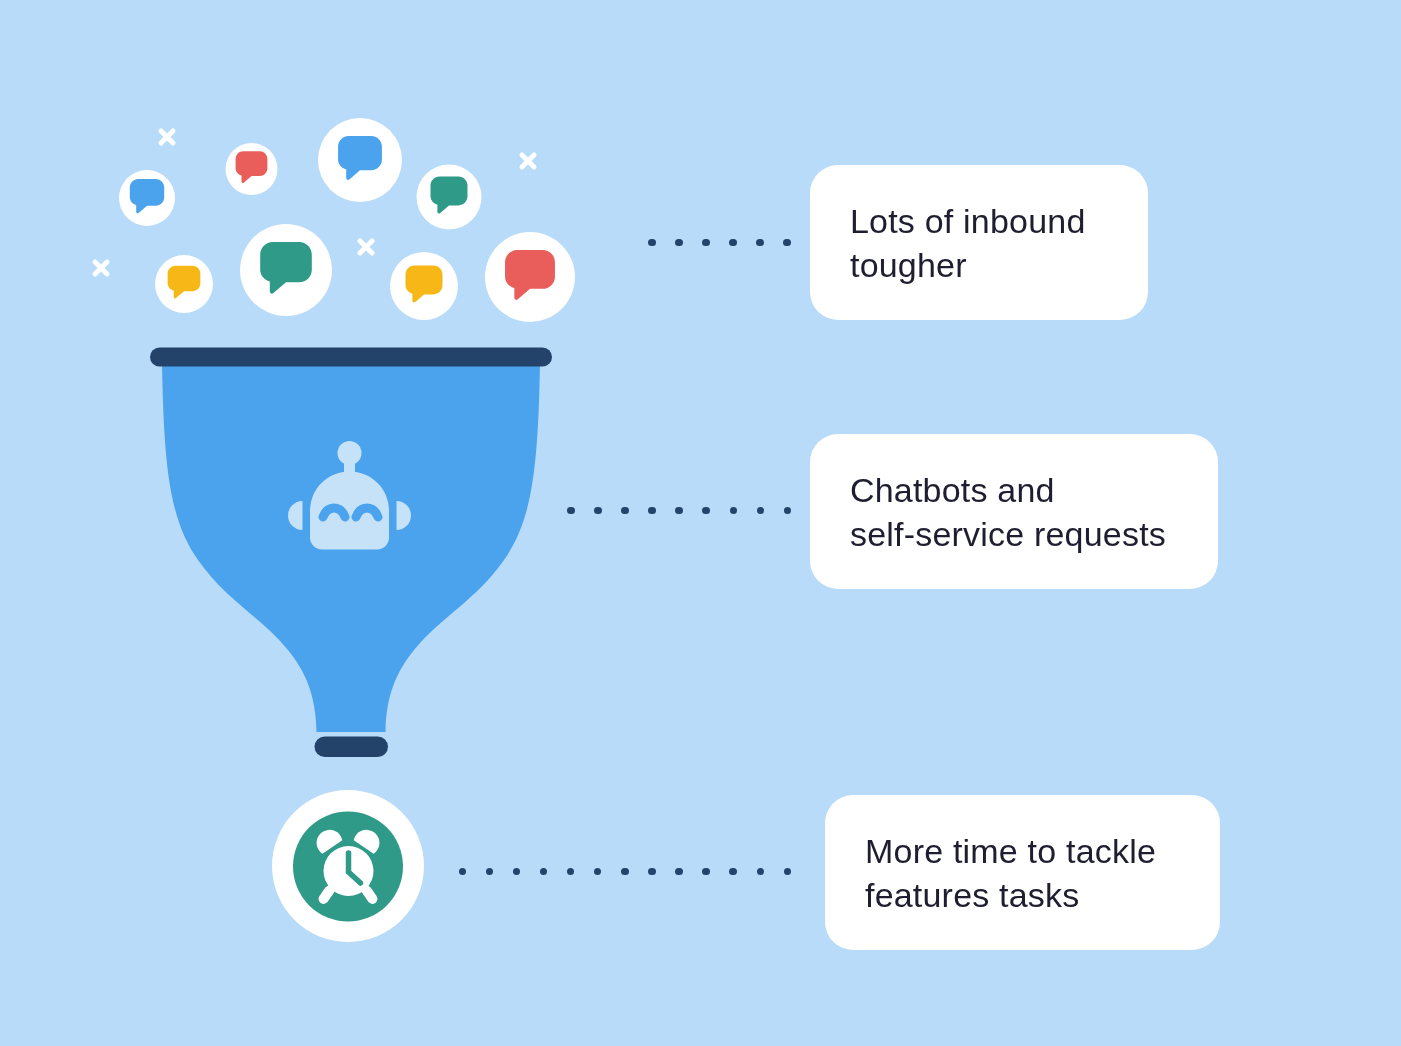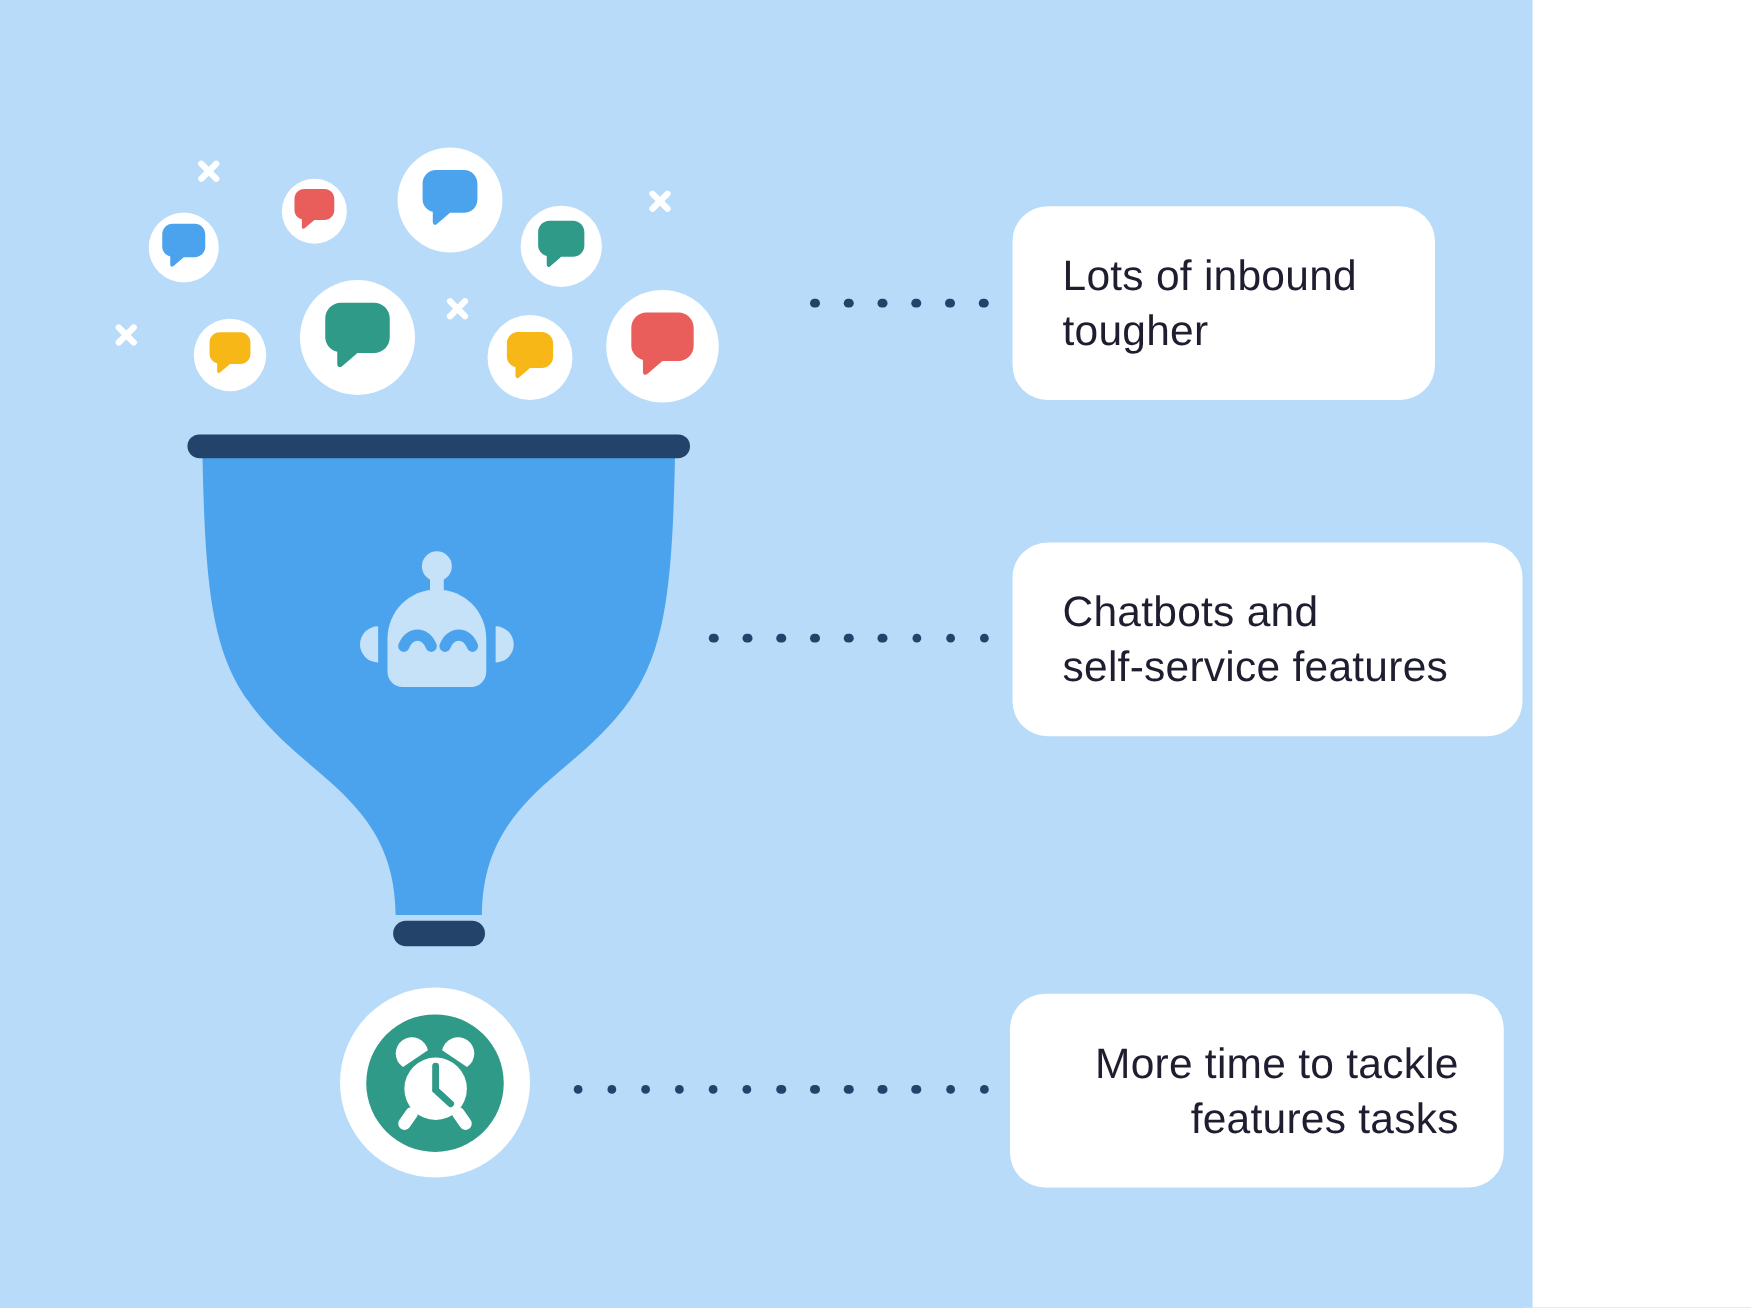--- a/index.html
+++ b/index.html
@@ -1,35 +1,35 @@
 <!DOCTYPE html>
 <html style="--bg: #b7dbf8; --funnel-blue: #4aa3ec; --navy: #24436a; --teal: #2f9a88; --red: #e95d5b; --yellow: #f7b717; --white: #ffffff; --robot-blue: #c5e2f8; --card-bg: #ffffff; --text: #1e1e30;"><head>
 <meta charset="utf-8">
 <style>
   html,body{margin:0;padding:0;}
   .canvas{
     position:relative;
-    width:1226px;height:1046px;
+    width:1401px;height:1046px;
     background:var(--bg,#b7dbf8);
     overflow:hidden;
     font-family:"Liberation Sans",sans-serif;
   }
   .art{position:absolute;left:0;top:0;}
   .card{
     position:absolute;
     background:var(--card-bg,#fff);
     border-radius:28px;
     display:flex;flex-direction:column;justify-content:center;
     padding:0 36px 0 40px;box-sizing:border-box;
     color:var(--text,#1e1e30);
     font-size:34px;line-height:44px;letter-spacing:.2px;
   }
   .card-1{left:810px;top:165px;width:338px;height:155px;}
   .card-2{left:810px;top:434px;width:408px;height:155px;}
-  .card-3{left:808px;top:795px;width:395px;height:155px;text-align:right;}
+  .card-3{left:825px;top:795px;width:395px;height:155px;}
   .dot-row{
     position:absolute;display:flex;gap:19.6px;align-items:center;
   }
   .dot-row-1{left:648px;top:238.5px;}
   .dot-row-2{left:567px;top:506.5px;}
   .dot-row-3{left:458.5px;top:867.5px;}
   .dot{
     width:7.5px;height:7.5px;border-radius:50%;
     background:var(--navy,#24436a);flex:0 0 auto;
   }
@@ -157,20 +157,20 @@
       <span class="dot"></span>
       <span class="dot"></span>
     </div>
 
   <div class="card card-1">
     <div>Lots of inbound</div>
     <div>tougher</div>
   </div>
   <div class="card card-2">
     <div>Chatbots and</div>
-    <div>self-service features</div>
+    <div>self-service requests</div>
   </div>
   <div class="card card-3">
     <div>More time to tackle</div>
     <div>features tasks</div>
   </div>
 
 </div>
 
 </body></html>

